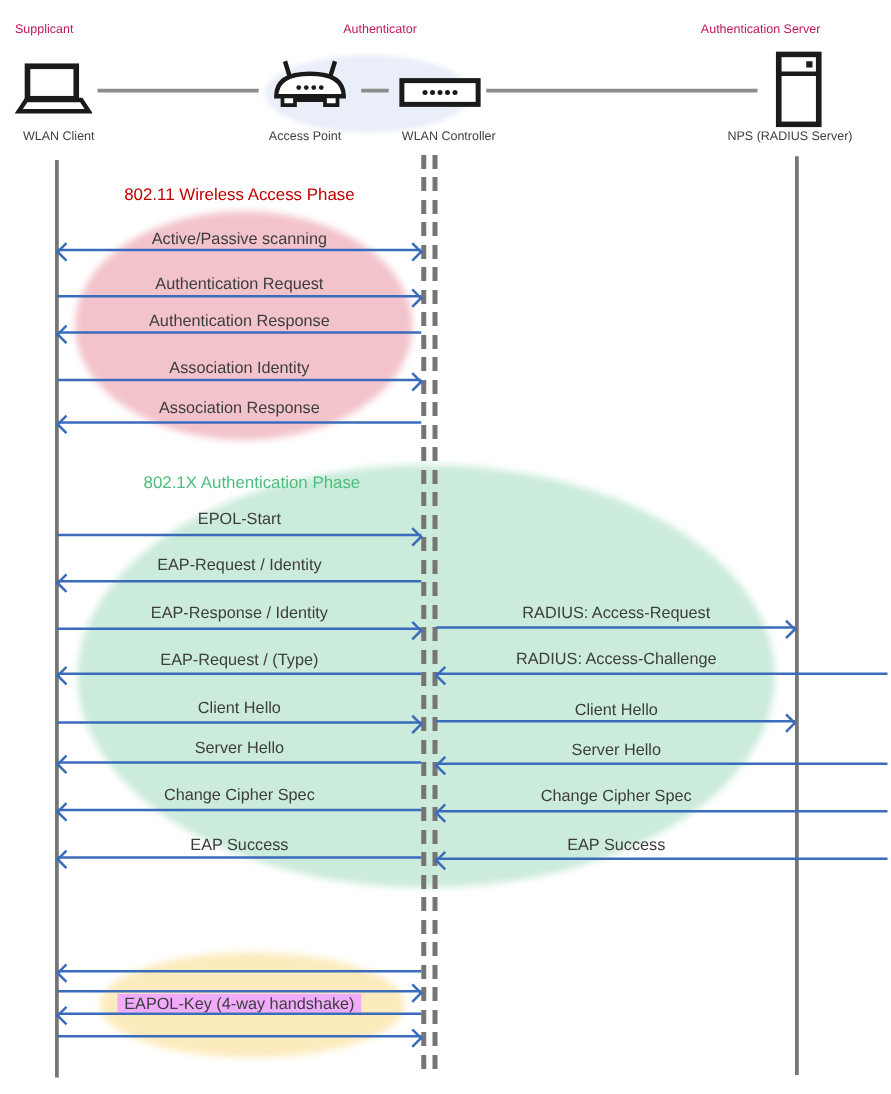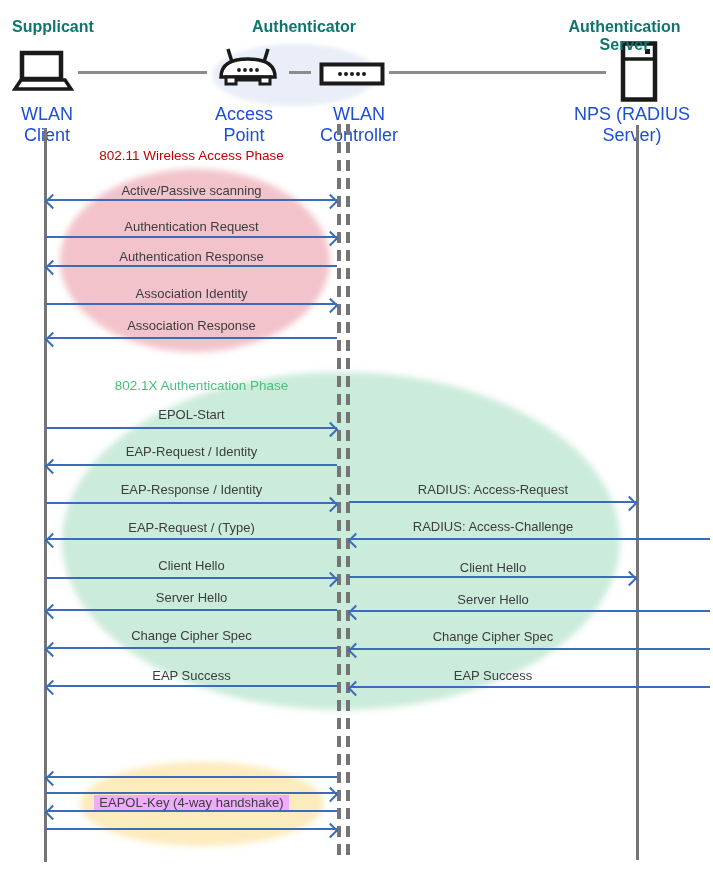--- a/index.html
+++ b/index.html
@@ -15,22 +15,22 @@
 
   
   .conn{position:absolute;height:3px;background:#8C8C8C;}
 
   
   .lifeline{position:absolute;width:3px;background:#757575;}
   .dashline{position:absolute;width:4px;
     background:repeating-linear-gradient(to bottom,#757575 0 11px,transparent 11px 18px);}
 
   
-  .hdr{position:absolute;top:18px;font-size:16px;color:#0f766e;font-weight:bold;}
-  .nlabel{position:absolute;top:104px;font-size:18px;color:#1d4ed8;text-align:center;}
+  .hdr{position:absolute;top:18px;font-size:10px;color:#be185d;}
+  .nlabel{position:absolute;top:104px;font-size:10px;color:#404040;text-align:center;}
 
   
   .ptitle{position:absolute;font-size:13.5px;text-align:center;line-height:19px;}
   .ptitle.red{color:#C00000;}
   .ptitle.green{color:#4CBE7C;}
   .ptitle.orange{color:#E08A57;}
 
   
   .mlabel{position:absolute;font-size:13px;color:#3d3d3d;text-align:center;line-height:16px;}
   .whitebox{background:#f0abfc;padding:0 5px;}
@@ -78,21 +78,21 @@
   </svg>
 
   <svg class="icon" style="left:620px;top:41px;" width="38" height="61" viewBox="0 0 38 61">
     <rect x="3" y="2.5" width="32" height="56" fill="#fff" stroke="#1a1a1a" stroke-width="4.5"></rect>
     <line x1="4" y1="18" x2="34" y2="18" stroke="#1a1a1a" stroke-width="3.5"></line>
     <rect x="25" y="8" width="5" height="5" fill="#1a1a1a"></rect>
   </svg>
 
   <div class="hdr" style="left:12px;">Supplicant</div>
   <div class="hdr" style="left:244px;width:120px;text-align:center;">Authenticator</div>
-  <div class="hdr" style="left:552px;width:145px;text-align:center;">Authentication Server</div>
+  <div class="hdr" style="left:536px;width:145px;text-align:center;">Authentication Server</div>
 
   <div class="nlabel" style="left:5px;width:84px;">WLAN Client</div>
   <div class="nlabel" style="left:194px;width:100px;">Access Point</div>
   <div class="nlabel" style="left:300px;width:118px;">WLAN Controller</div>
   <div class="nlabel" style="left:557px;width:150px;">NPS (RADIUS Server)</div>
 
   <div class="blob blob-p1"></div>
   <div class="blob blob-p2"></div>
   <div class="blob blob-p3"></div>
 

